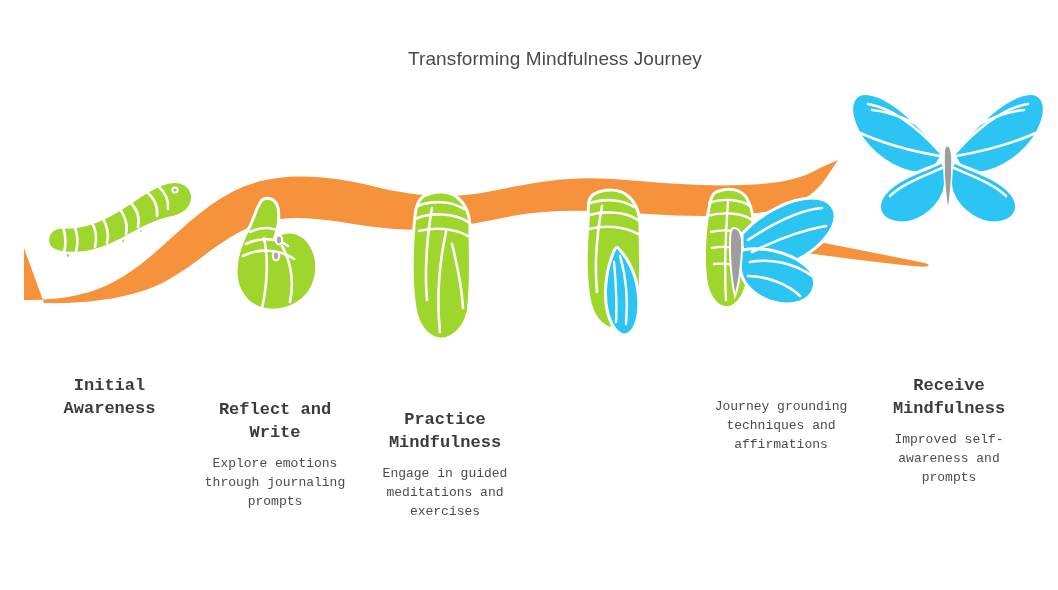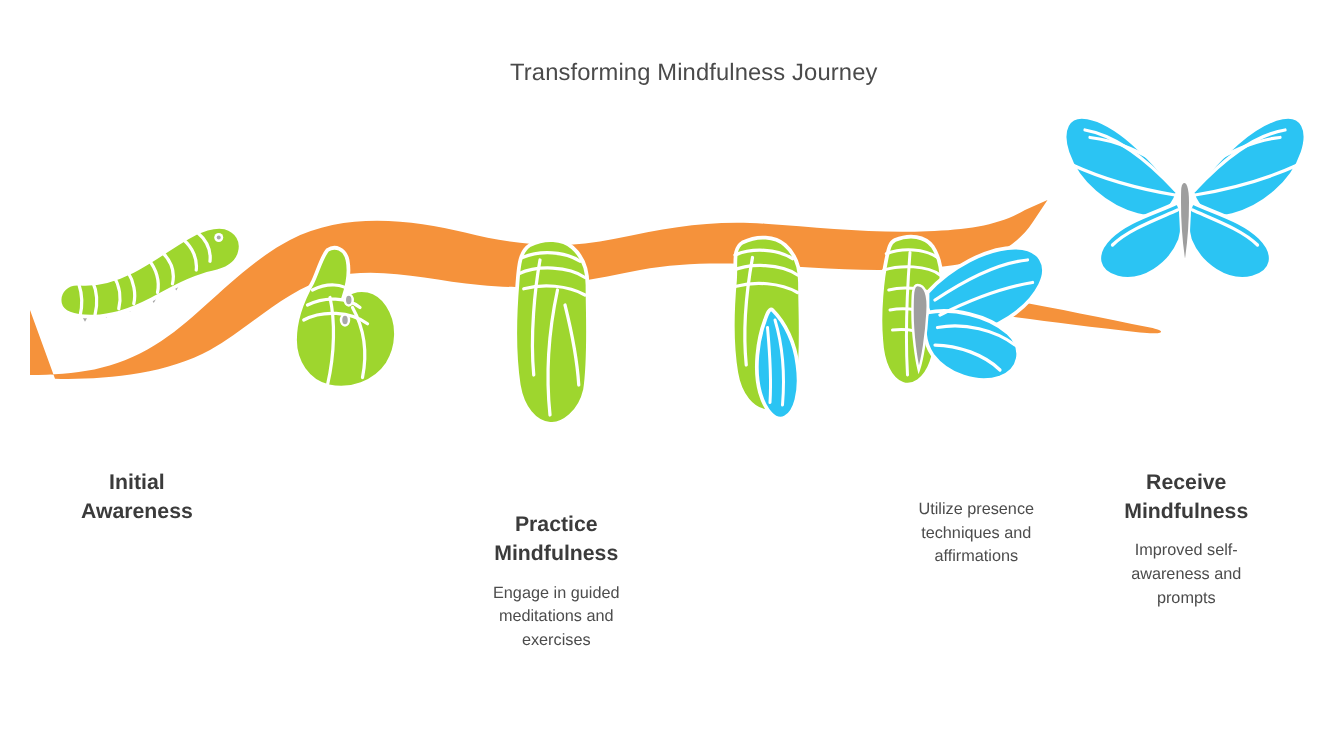--- a/index.html
+++ b/index.html
@@ -36,20 +36,21 @@
   #scene {
     position: absolute;
     top: 0;
     left: 0;
     width: 1058px;
     height: 370px;
   }
   .stage-caption {
     position: absolute;
     text-align: center;
+    font-family: Liberation Mono, monospace;
   }
   .stage-heading {
     font-size: 17px;
     font-weight: bold;
     color: #3b3b3b;
     line-height: 1.38;
     margin: 0 0 10px 0;
   }
   .stage-desc {
     font-size: 13px;
@@ -291,37 +292,48 @@
     </g>
   </svg>
 
   <div class="stage-caption" style="left:32px; top:374px; width:155px;">
     <div class="stage-heading">
       <span>Initial</span><br>
       <span>Awareness</span>
     </div>
   </div>
 
+  <div class="stage-caption" style="left:196px; top:398px; width:158px;">
+    <div class="stage-heading">
+      <span>Reflect and</span><br>
+      <span>Write</span>
+    </div>
+    <div class="stage-desc">
+      <span>Explore emotions</span><br>
+      <span>through journaling</span><br>
+      <span>prompts</span>
+    </div>
+  </div>
 
   <div class="stage-caption" style="left:366px; top:408px; width:158px;">
     <div class="stage-heading">
       <span>Practice</span><br>
       <span>Mindfulness</span>
     </div>
     <div class="stage-desc">
       <span>Engage in guided</span><br>
       <span>meditations and</span><br>
       <span>exercises</span>
     </div>
   </div>
 
 
   <div class="stage-caption" style="left:702px; top:398px; width:158px;">
     <div class="stage-desc">
-      <span>Utilize presence</span><br>
+      <span>Journey grounding</span><br>
       <span>techniques and</span><br>
       <span>affirmations</span>
     </div>
   </div>
 
   <div class="stage-caption" style="left:870px; top:374px; width:158px;">
     <div class="stage-heading">
       <span>Receive</span><br>
       <span>Mindfulness</span>
     </div>

